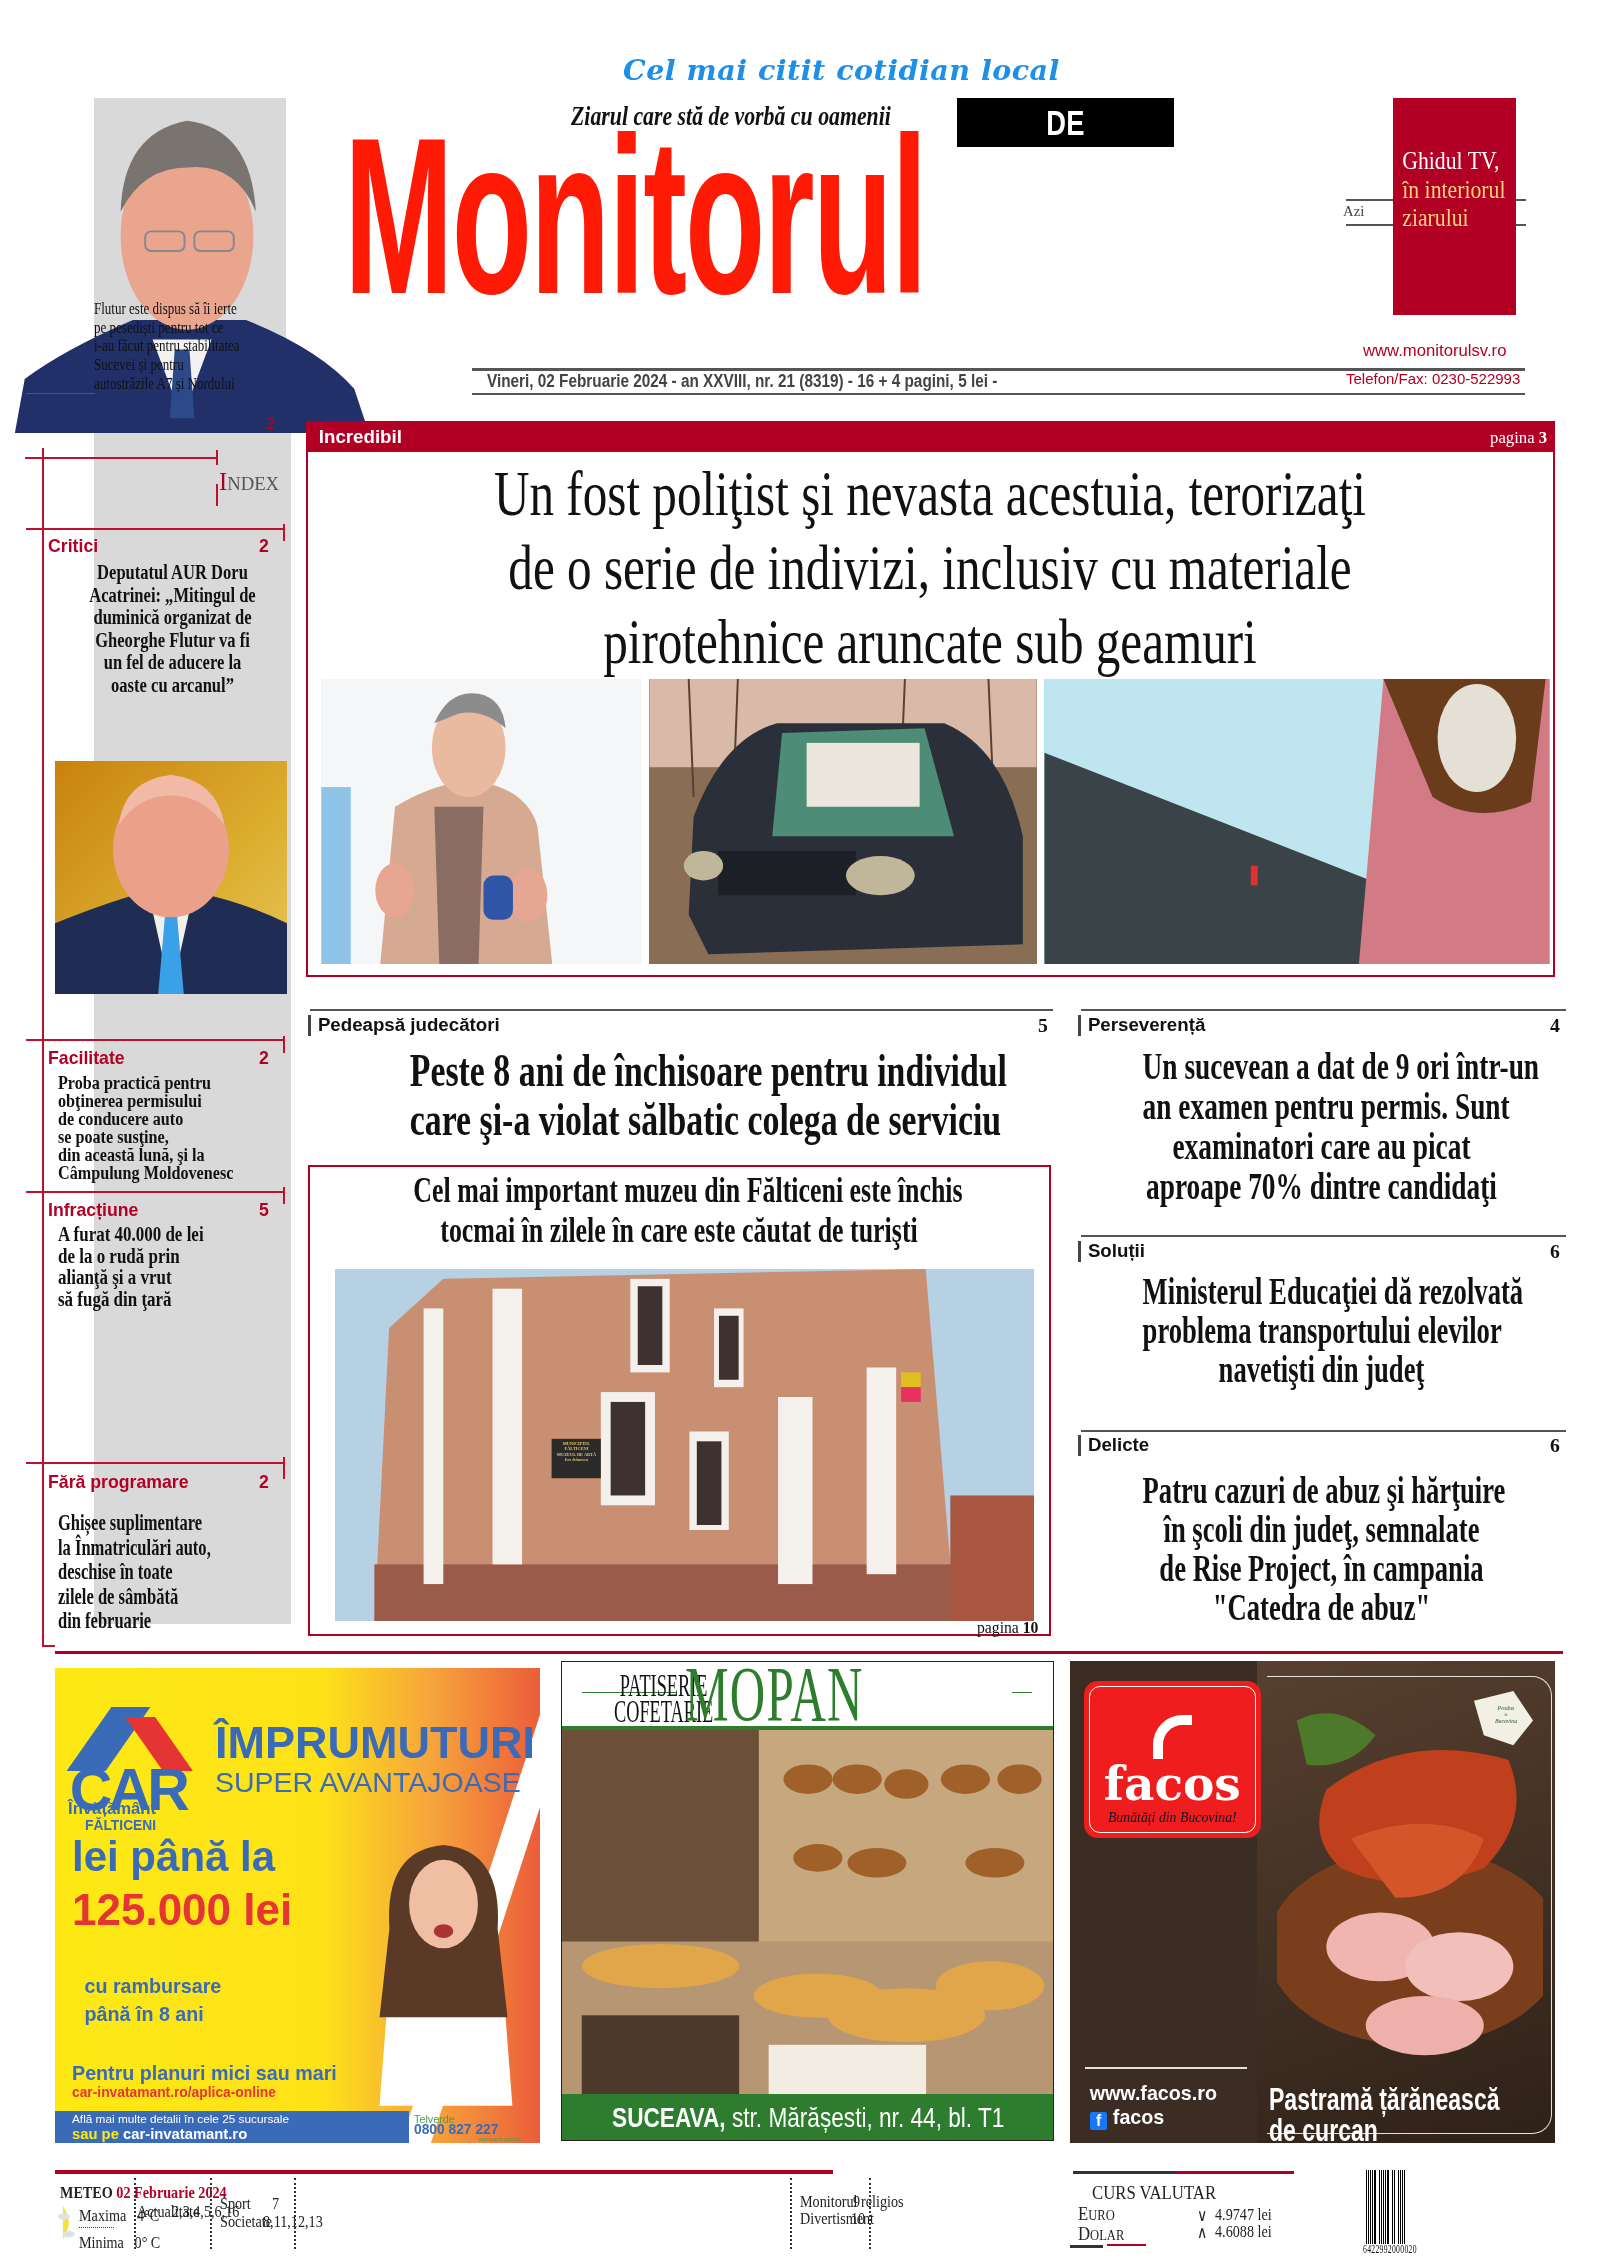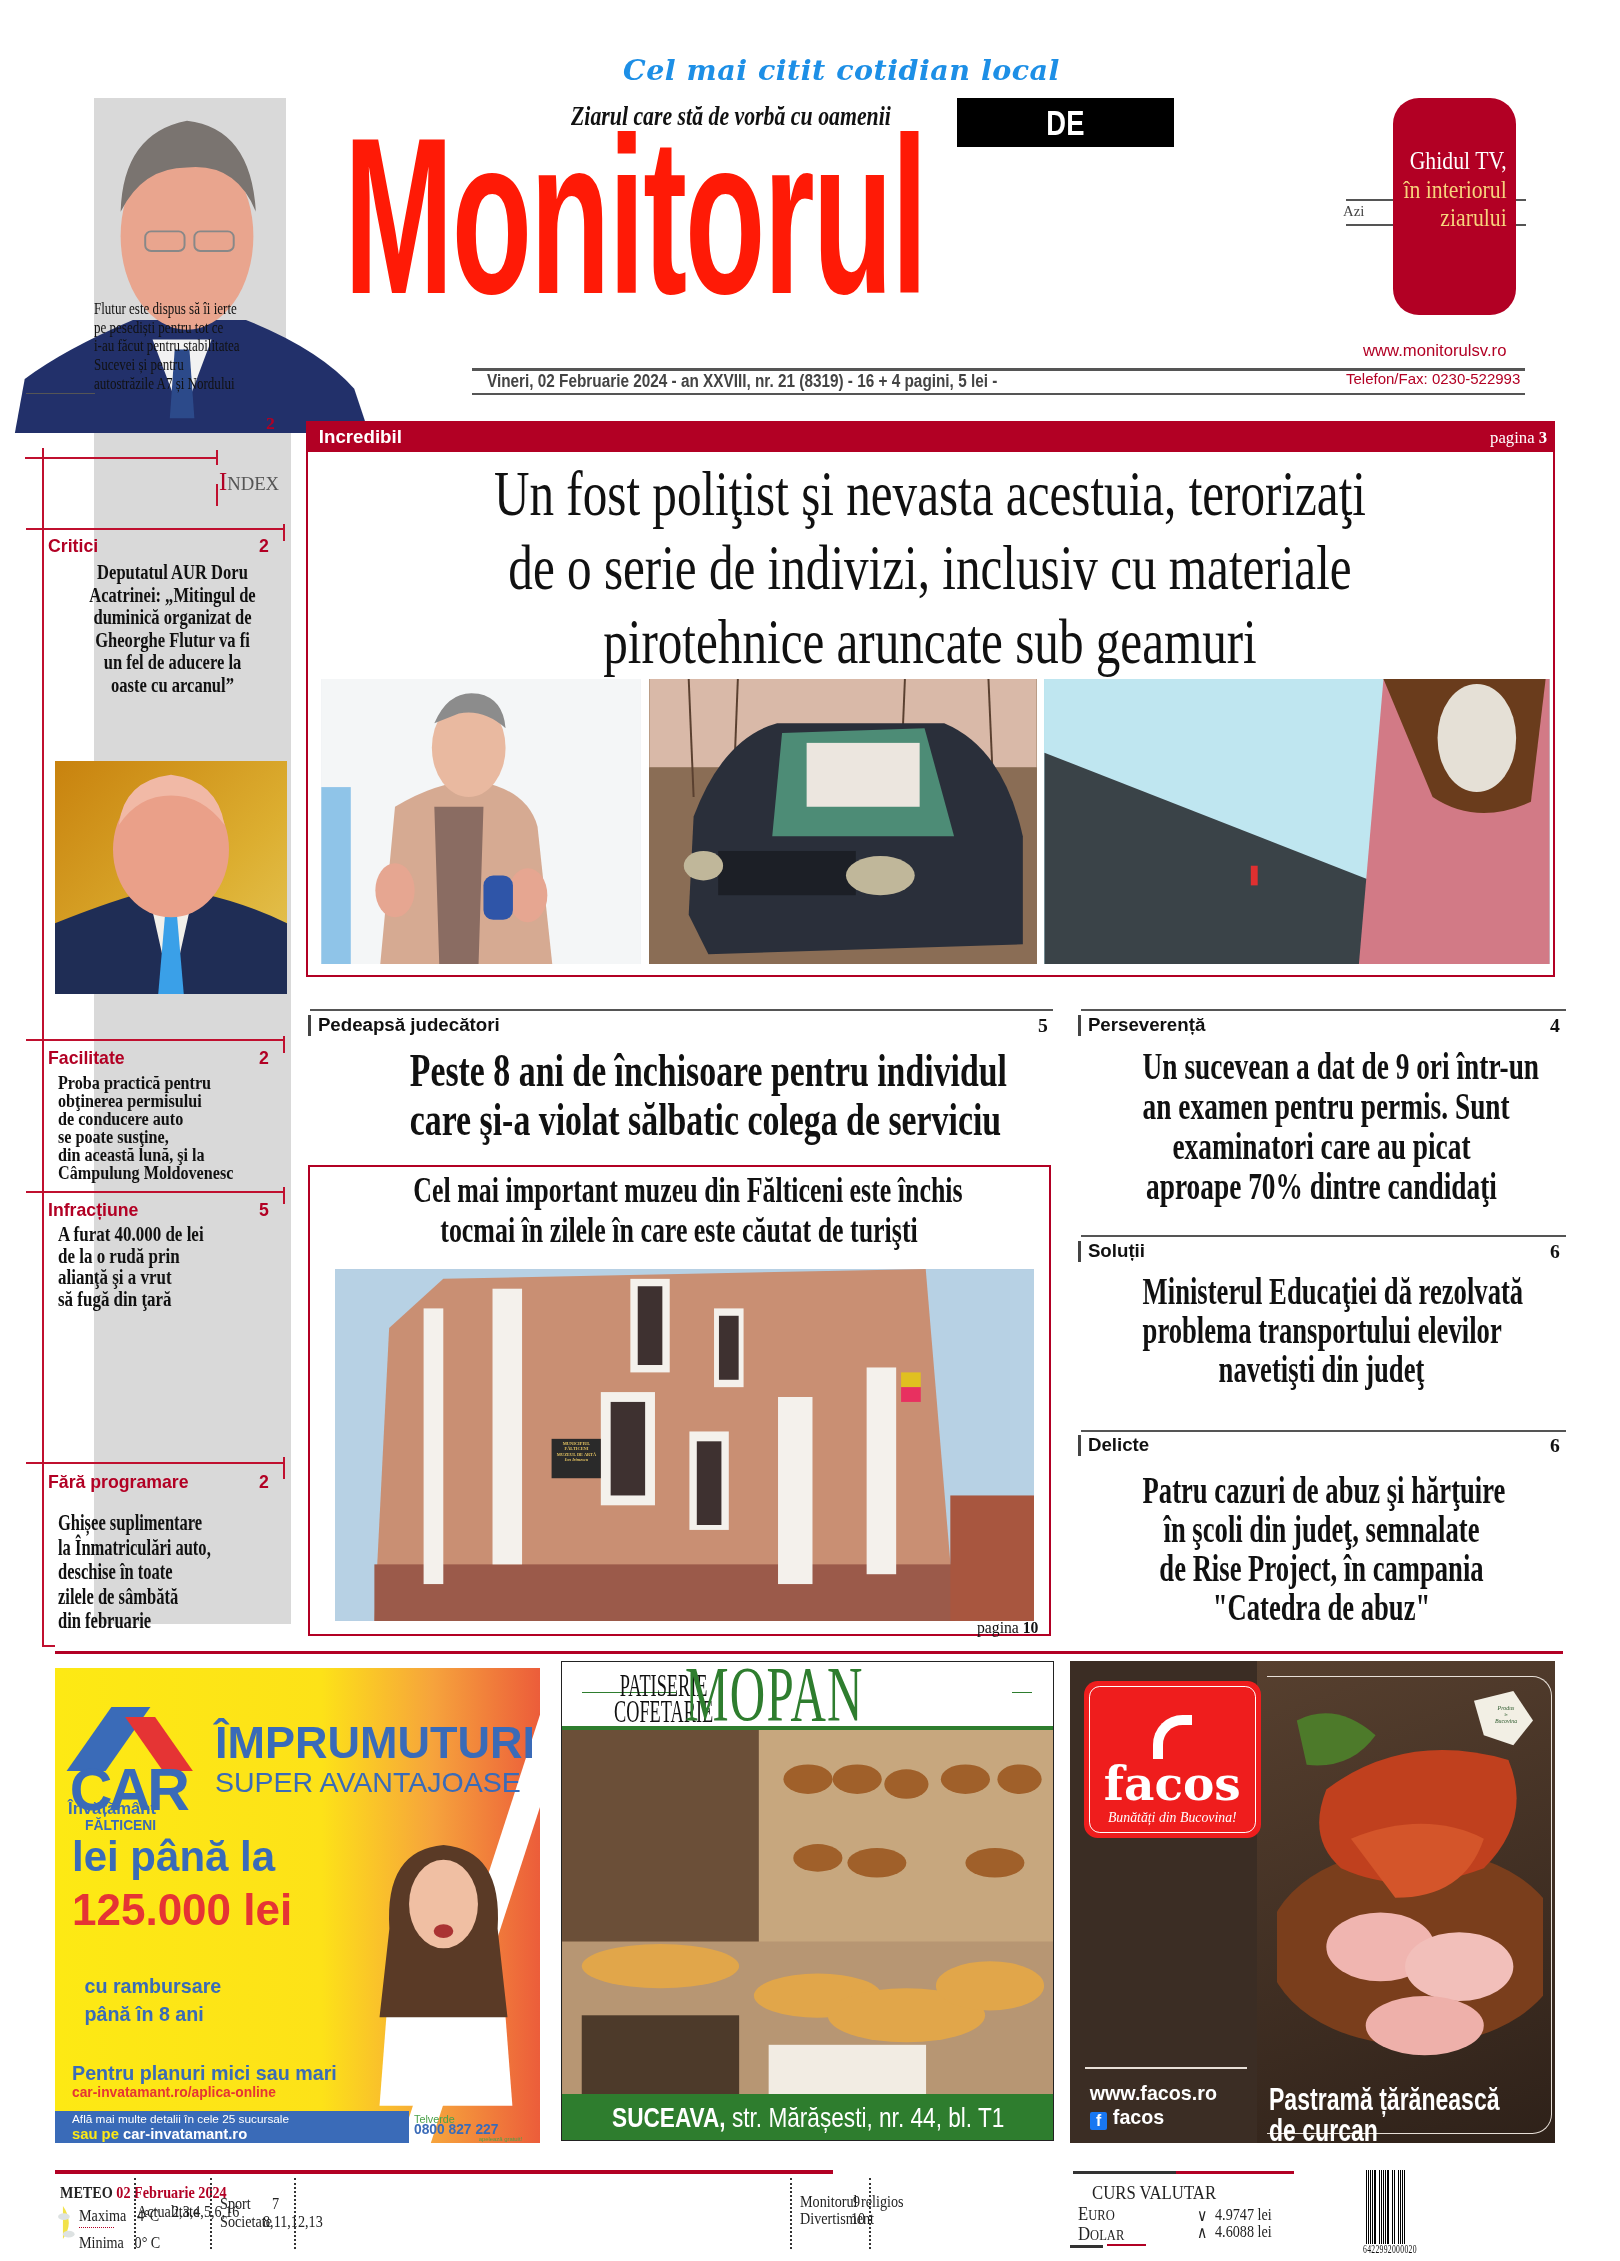--- a/index.html
+++ b/index.html
@@ -12,21 +12,21 @@
 
   
   .logo-word { position: absolute; left: 344px; top: 98px; width: 925px; height: 226px;
     font-family: "Liberation Sans", sans-serif; font-weight: 700; color: #ff1a06;
     font-size: 212px; line-height: 226px; letter-spacing: -3px; transform: scaleX(0.62) scaleY(1.05); transform-origin: left top; white-space: nowrap; }
   .tagline-blue { position: absolute; left: 623px; top: 53px; font-family: "DejaVu Serif", serif; font-style: italic; font-weight: 700; color: #1d8fe6; font-size: 28.5px; letter-spacing: 0.5px; white-space: nowrap; }
   .tagline-black { position: absolute; left: 571px; top: 101px; font-family: "Liberation Serif", serif; font-style: italic; font-weight: 700; font-size: 26.6px; white-space: nowrap; transform: scaleX(0.82); transform-origin: left top; }
   .de-suceava { position: absolute; left: 957px; top: 98px; width: 217px; height: 49px; background: #000; color: #fff; font-family: "Liberation Sans", sans-serif; font-weight: 700; font-size: 35px; line-height: 49px; text-align: center; letter-spacing: 0.5px; }
   .de-suceava span { display: inline-block; transform: scaleX(0.78); }
 
-  .tv-box { position: absolute; left: 1393px; top: 98px; width: 123px; height: 217px; background: #b20024; text-align: right; padding-top: 49px; border-radius: 26px; }
+  .tv-box { position: absolute; left: 1393px; top: 98px; width: 123px; height: 217px; background: #b20024; text-align: left; padding-top: 49px; }
   .tv-line1 { color: #fff; font-size: 25.6px; line-height: 28.5px; transform: scaleX(0.85); }
   .tv-line2 { color: #f7d37c; font-size: 25.6px; line-height: 28.5px; transform: scaleX(0.85); }
   .azi { position: absolute; left: 1343px; top: 203px; font-size: 14.8px; color: #444; }
   .hr { position: absolute; background: #555; }
 
   .dateline { position: absolute; left: 487px; top: 370px; font-family: "Liberation Sans", sans-serif; font-weight: 700; color: #444; font-size: 18.7px; transform: scaleX(0.82); transform-origin: left top; white-space: nowrap; }
   .website { position: absolute; left: 1363px; top: 341px; color: #b20024; font-family: "Liberation Sans", sans-serif; font-size: 16.7px; }
   .phone { position: absolute; left: 1346px; top: 370px; color: #b20024; font-family: "Liberation Sans", sans-serif; font-size: 15px; }
 
   
@@ -421,21 +421,21 @@
     <div class="abs" style="left:207px;top:14.8px;width:44px;text-align:center;color:#2d5a2d;font-size:5.9px;line-height:6.4px;font-style:italic;">
       <div>Produs</div>
         <div style="font-size:3.9px;">în</div>
         <div>Bucovina</div>
     </div>
   </div>
   <div class="abs" style="left:13.8px;top:19.7px;width:177px;height:157px;background:#ef1d1d;border-radius:13.8px;">
     <div style="position:absolute;left:4.9px;top:4.9px;right:4.9px;bottom:4.9px;border:1.5px solid #fff;border-radius:10.8px;"></div>
     <div style="position:absolute;left:69px;top:34px;width:39px;height:44px;border-top:10.8px solid #fff;border-left:10.8px solid #fff;border-radius:29.5px 0 0 0;"></div>
     <div style="position:absolute;left:0;width:177px;top:79px;text-align:center;color:#fff;font-family:'DejaVu Serif',serif;font-weight:700;font-size:47px;line-height:47px;">facos</div>
-    <div style="position:absolute;left:0;width:177px;top:129px;text-align:center;color:#ffffff;font-style:italic;font-size:13.8px;">Bunătăți din Bucovina!</div>
+    <div style="position:absolute;left:0;width:177px;top:129px;text-align:center;color:#0f172a;font-style:italic;font-size:13.8px;">Bunătăți din Bucovina!</div>
   </div>
   <div class="abs" style="left:14.8px;top:406px;width:162px;height:1.5px;background:#e8e0d8;"></div>
   <div class="abs sans" style="left:19.7px;top:421px;color:#fff;font-weight:700;font-size:19.7px;">www.facos.ro</div>
   <div class="abs sans" style="left:19.7px;top:445px;color:#fff;font-weight:700;font-size:19.7px;">
     <span style="display:inline-block;width:17.7px;height:17.7px;background:#1877f2;color:#fff;text-align:center;font-size:15.7px;line-height:18.7px;border-radius:2px;vertical-align:-2px;">f</span>
     <span>facos</span>
   </div>
   <div class="abs sans" style="left:199px;top:423px;color:#fff;font-weight:700;font-size:32px;line-height:30.5px;">
     <div style="transform:scaleX(0.72);transform-origin:left top;white-space:nowrap;">Pastramă țărănească</div>
     <div style="transform:scaleX(0.72);transform-origin:left top;white-space:nowrap;">de curcan</div>

